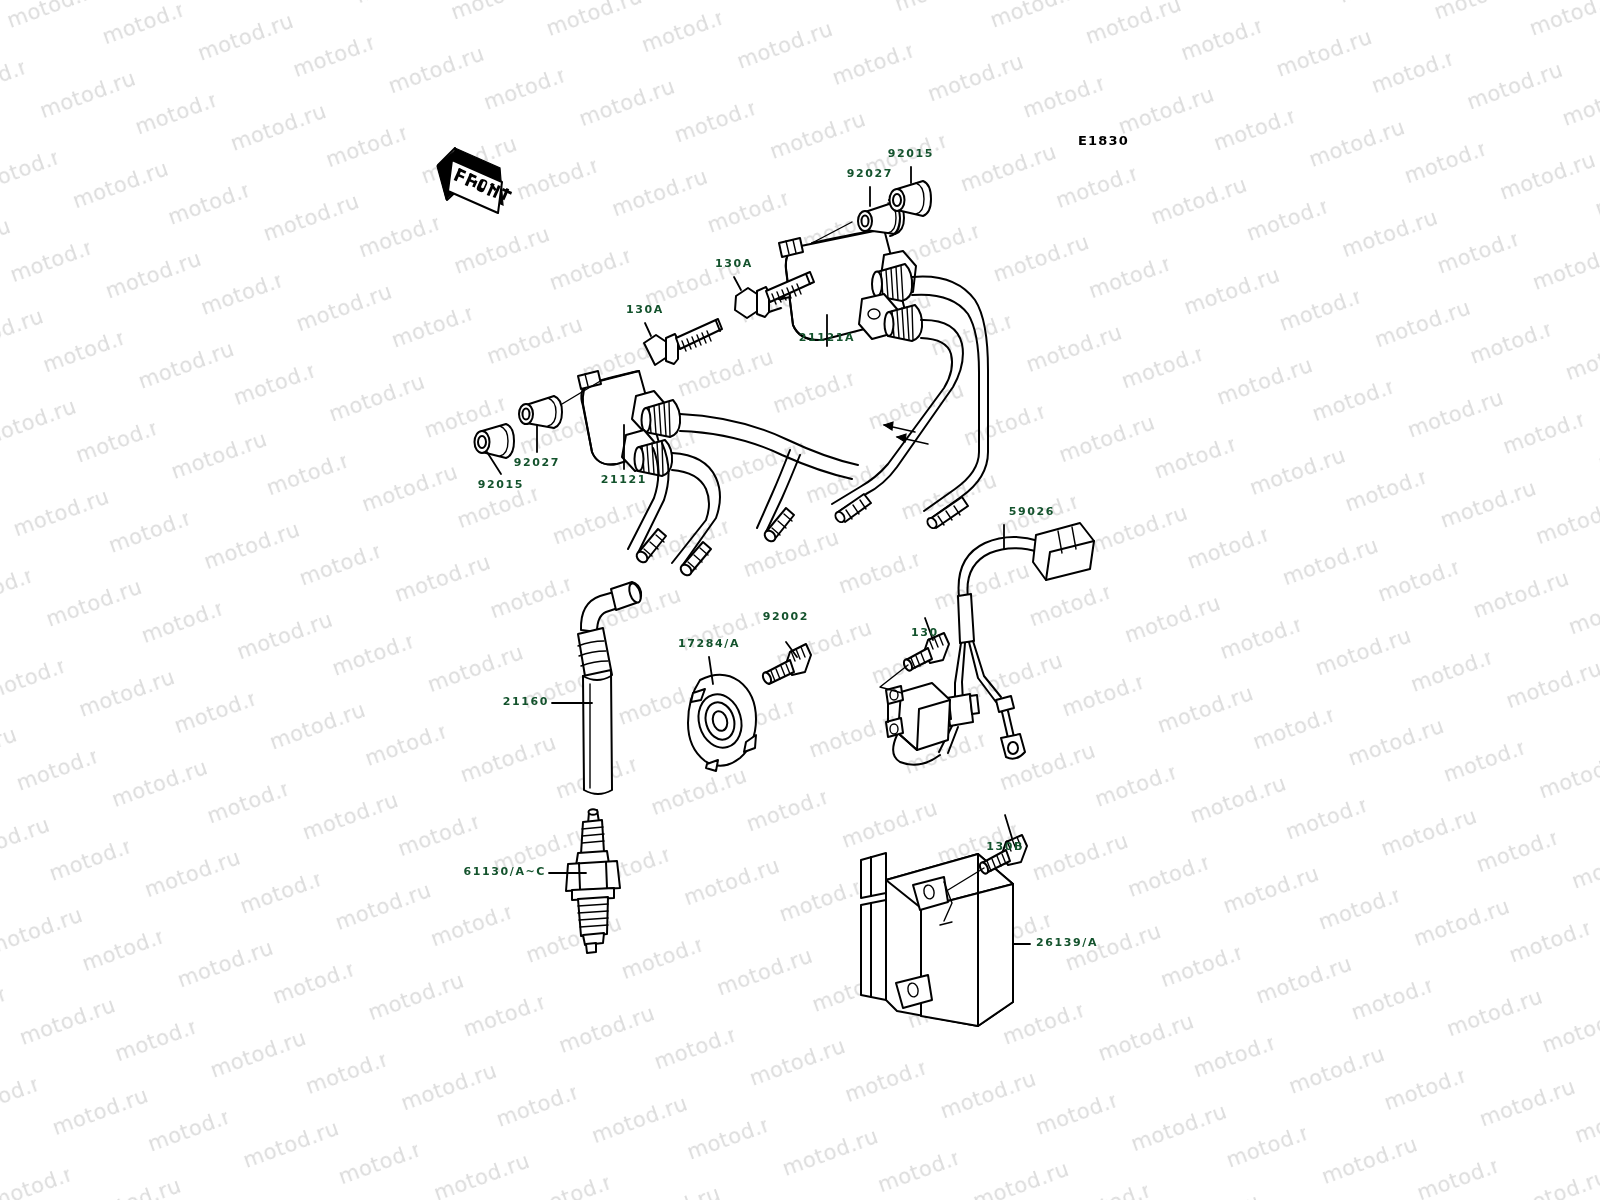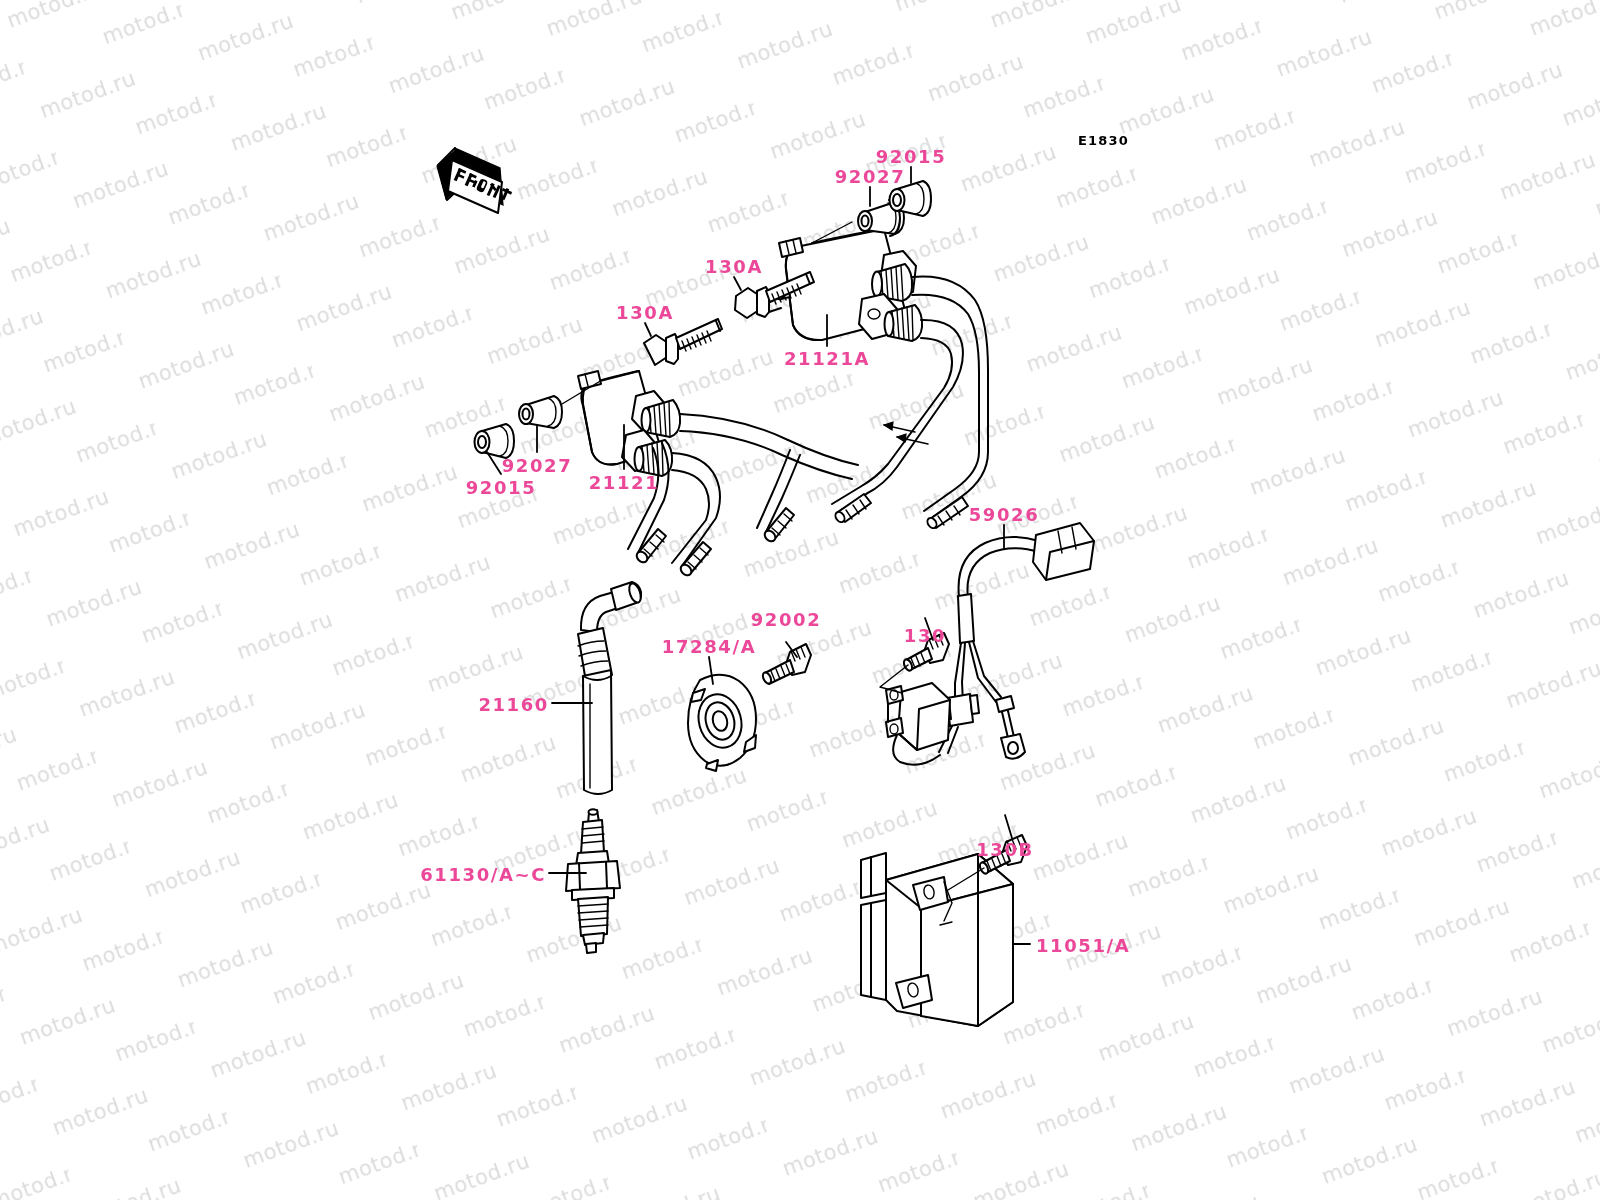--- a/index.html
+++ b/index.html
@@ -24,21 +24,21 @@
   #drawing .fillwhite{fill:#ffffff;stroke:#000000;stroke-width:2;
                stroke-linejoin:round;stroke-linecap:round;}
   #drawing .fillwhite-thin{fill:#ffffff;stroke:#000000;stroke-width:1.4;
                stroke-linejoin:round;stroke-linecap:round;}
   #drawing .solid{fill:#000000;stroke:#000000;stroke-width:1.2;}
   #drawing .leader{fill:none;stroke:#000000;stroke-width:1.8;stroke-linecap:round;}
 
   
   #labels{position:absolute;left:0;top:0;width:1600px;height:1200px;z-index:20;}
   .lbl{position:absolute;font-family:"DejaVu Sans", sans-serif;
-       font-size:18px;font-weight:bold;color:#ec4899;
+       font-size:11px;font-weight:bold;color:#14532d;
        letter-spacing:1.6px;white-space:nowrap;line-height:1;}
   .lbl.c{transform:translateX(-50%);}
   .lbl.r{transform:translateX(-100%);}
   .code{position:absolute;font-family:"DejaVu Sans", sans-serif;
         font-size:13px;font-weight:bold;color:#000000;letter-spacing:1.2px;}
 </style>
 </head>
 <body>
 
 <div id="stage">
@@ -434,33 +434,33 @@
     <div class="lbl c" style="left:624px;top:474px;">21121</div>
 
     <div class="lbl c" style="left:734px;top:258px;">130A</div>
 
     <div class="lbl c" style="left:645px;top:304px;">130A</div>
 
     <div class="lbl c" style="left:870px;top:168px;">92027</div>
 
     <div class="lbl c" style="left:911px;top:148px;">92015</div>
 
-    <div class="lbl c" style="left:827px;top:350px;">21121A</div>
+    <div class="lbl c" style="left:827px;top:332px;">21121A</div>
 
     <div class="lbl r" style="left:549px;top:696px;text-align:right;">21160</div>
 
     <div class="lbl r" style="left:546px;top:866px;">61130/A~C</div>
 
     <div class="lbl c" style="left:709px;top:638px;">17284/A</div>
 
     <div class="lbl c" style="left:786px;top:611px;">92002</div>
 
     <div class="lbl c" style="left:925px;top:599px;margin-top:28px;">130</div>
 
-    <div class="lbl c" style="left:1004px;top:506px;">59026</div>
+    <div class="lbl c" style="left:1032px;top:506px;">59026</div>
 
     <div class="lbl c" style="left:1005px;top:841px;">130B</div>
 
-    <div class="lbl" style="left:1036px;top:937px;">11051/A</div>
+    <div class="lbl" style="left:1036px;top:937px;">26139/A</div>
 
   </div>
 
 </div>
 
 </body></html>

